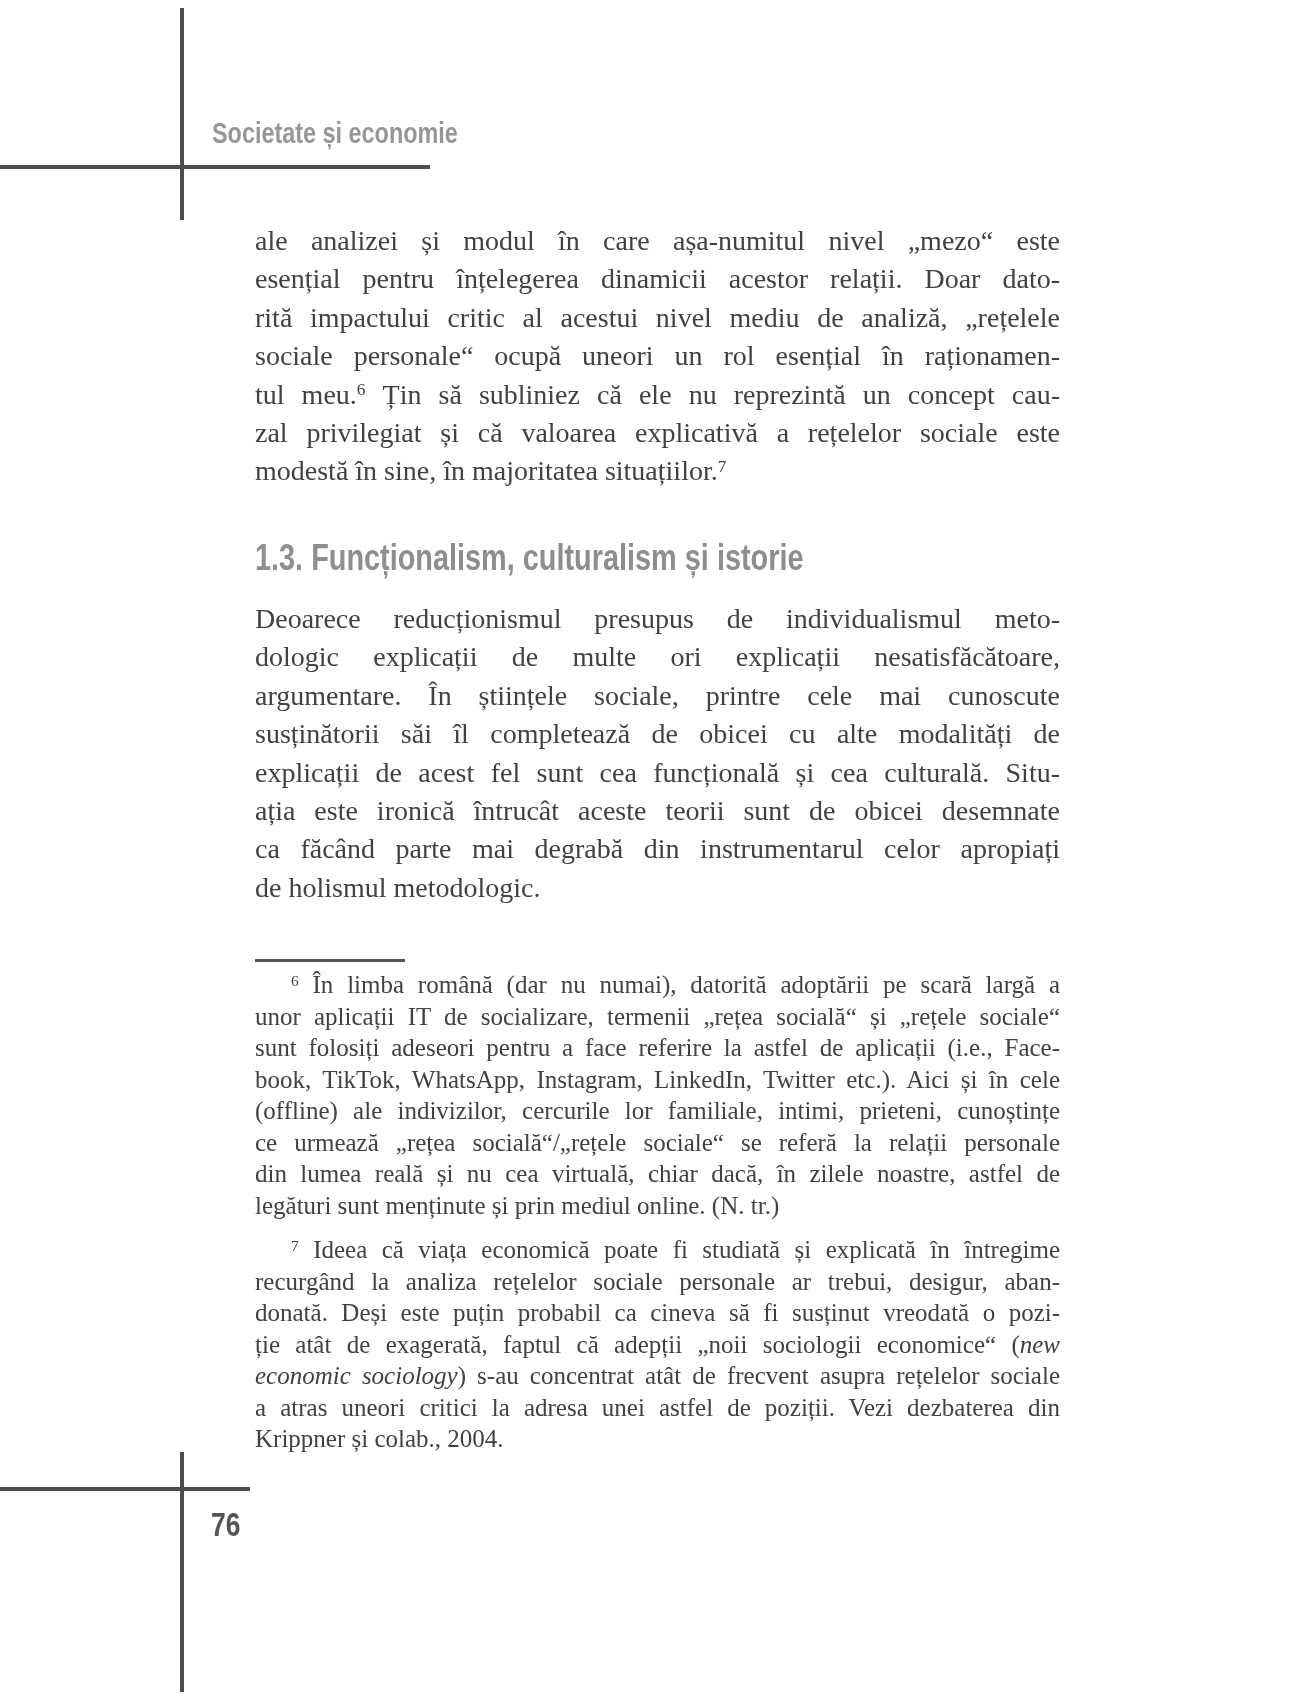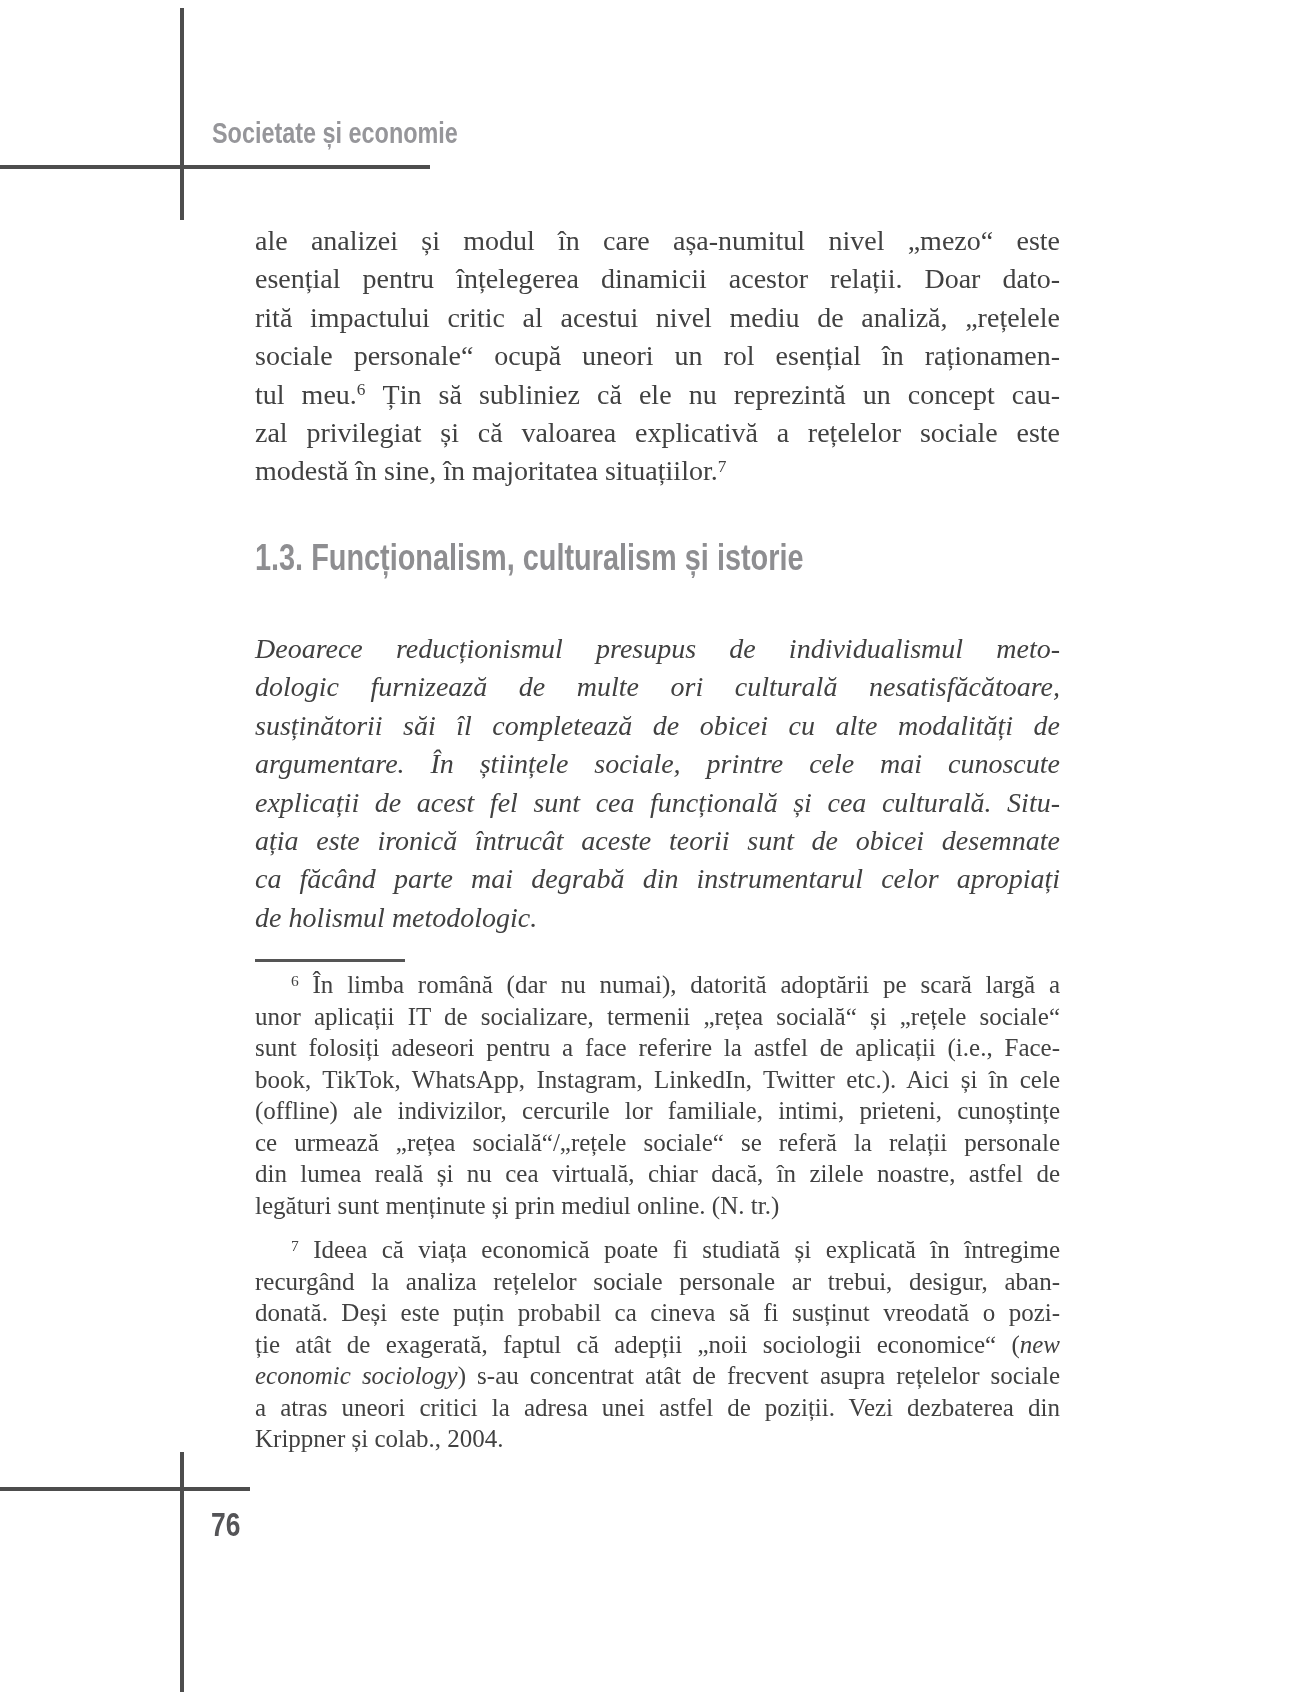--- a/index.html
+++ b/index.html
@@ -42,21 +42,21 @@
   }
 
   .textblock {
     position:absolute; left:255px; width:805px;
     color:#414141;
   }
   .body-text { font-size:28px; line-height:38.4px; }
   .footnote  { font-size:25px; line-height:31.5px; }
 
   .para1 { top:222px; }
-  .para2 { top:630px;font-style:italic; }
+  .para2 { top:600px; }
   .fn6   { top:969px; }
   .fn7   { top:1234px; }
 
   .tline { text-align:left; }
   .tline.just { text-align:justify; text-align-last:justify; }
   .tline.indent { text-indent:36px; }
 
   .textblock sup {
     font-size:0.62em;
     line-height:0;
@@ -82,23 +82,23 @@
       <div class="tline just"><span>sociale personale“ ocupă uneori un rol esențial în raționamen-</span></div>
       <div class="tline just"><span>tul meu.</span><sup>6</sup><span> Țin să subliniez că ele nu reprezintă un concept cau-</span></div>
       <div class="tline just"><span>zal privilegiat și că valoarea explicativă a rețelelor sociale este</span></div>
       <div class="tline"><span>modestă în sine, în majoritatea situațiilor.</span><sup>7</sup></div>
     </div>
 
   <h2 class="section-heading">1.3. Funcționalism, culturalism și istorie</h2>
 
   <div class="textblock body-text para2">
       <div class="tline just"><span>Deoarece reducționismul presupus de individualismul meto-</span></div>
-      <div class="tline just"><span>dologic furnizează de multe ori culturală nesatisfăcătoare,</span></div>
+      <div class="tline just"><span>dologic explicații de multe ori explicații nesatisfăcătoare,</span></div>
+      <div class="tline just"><span>argumentare. În științele sociale, printre cele mai cunoscute</span></div>
       <div class="tline just"><span>susținătorii săi îl completează de obicei cu alte modalități de</span></div>
-      <div class="tline just"><span>argumentare. În științele sociale, printre cele mai cunoscute</span></div>
       <div class="tline just"><span>explicații de acest fel sunt cea funcțională și cea culturală. Situ-</span></div>
       <div class="tline just"><span>ația este ironică întrucât aceste teorii sunt de obicei desemnate</span></div>
       <div class="tline just"><span>ca făcând parte mai degrabă din instrumentarul celor apropiați</span></div>
       <div class="tline"><span>de holismul metodologic.</span></div>
     </div>
 
   <div class="rule footnote-sep"></div>
 
   <div class="textblock footnote fn6">
       <div class="tline just indent"><sup>6</sup><span> În limba română (dar nu numai), datorită adoptării pe scară largă a</span></div>

